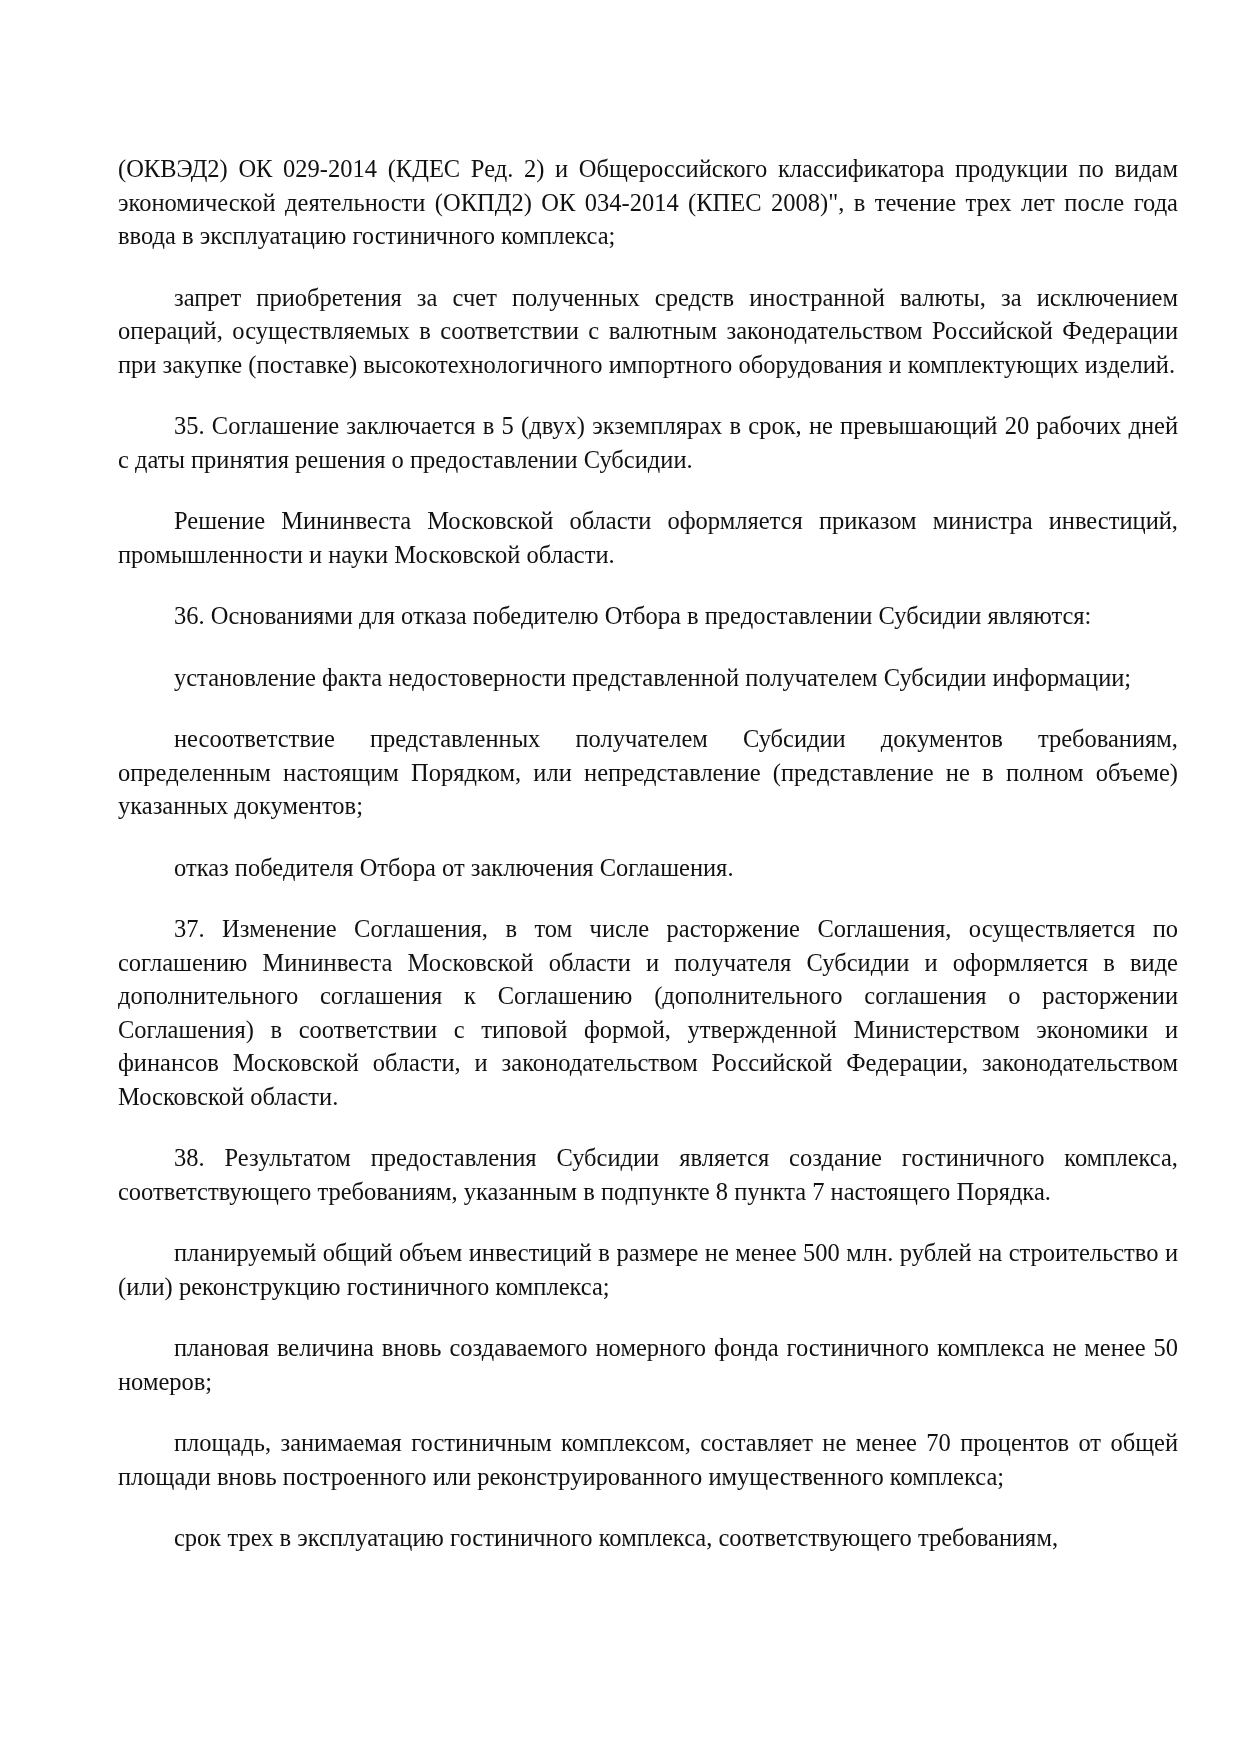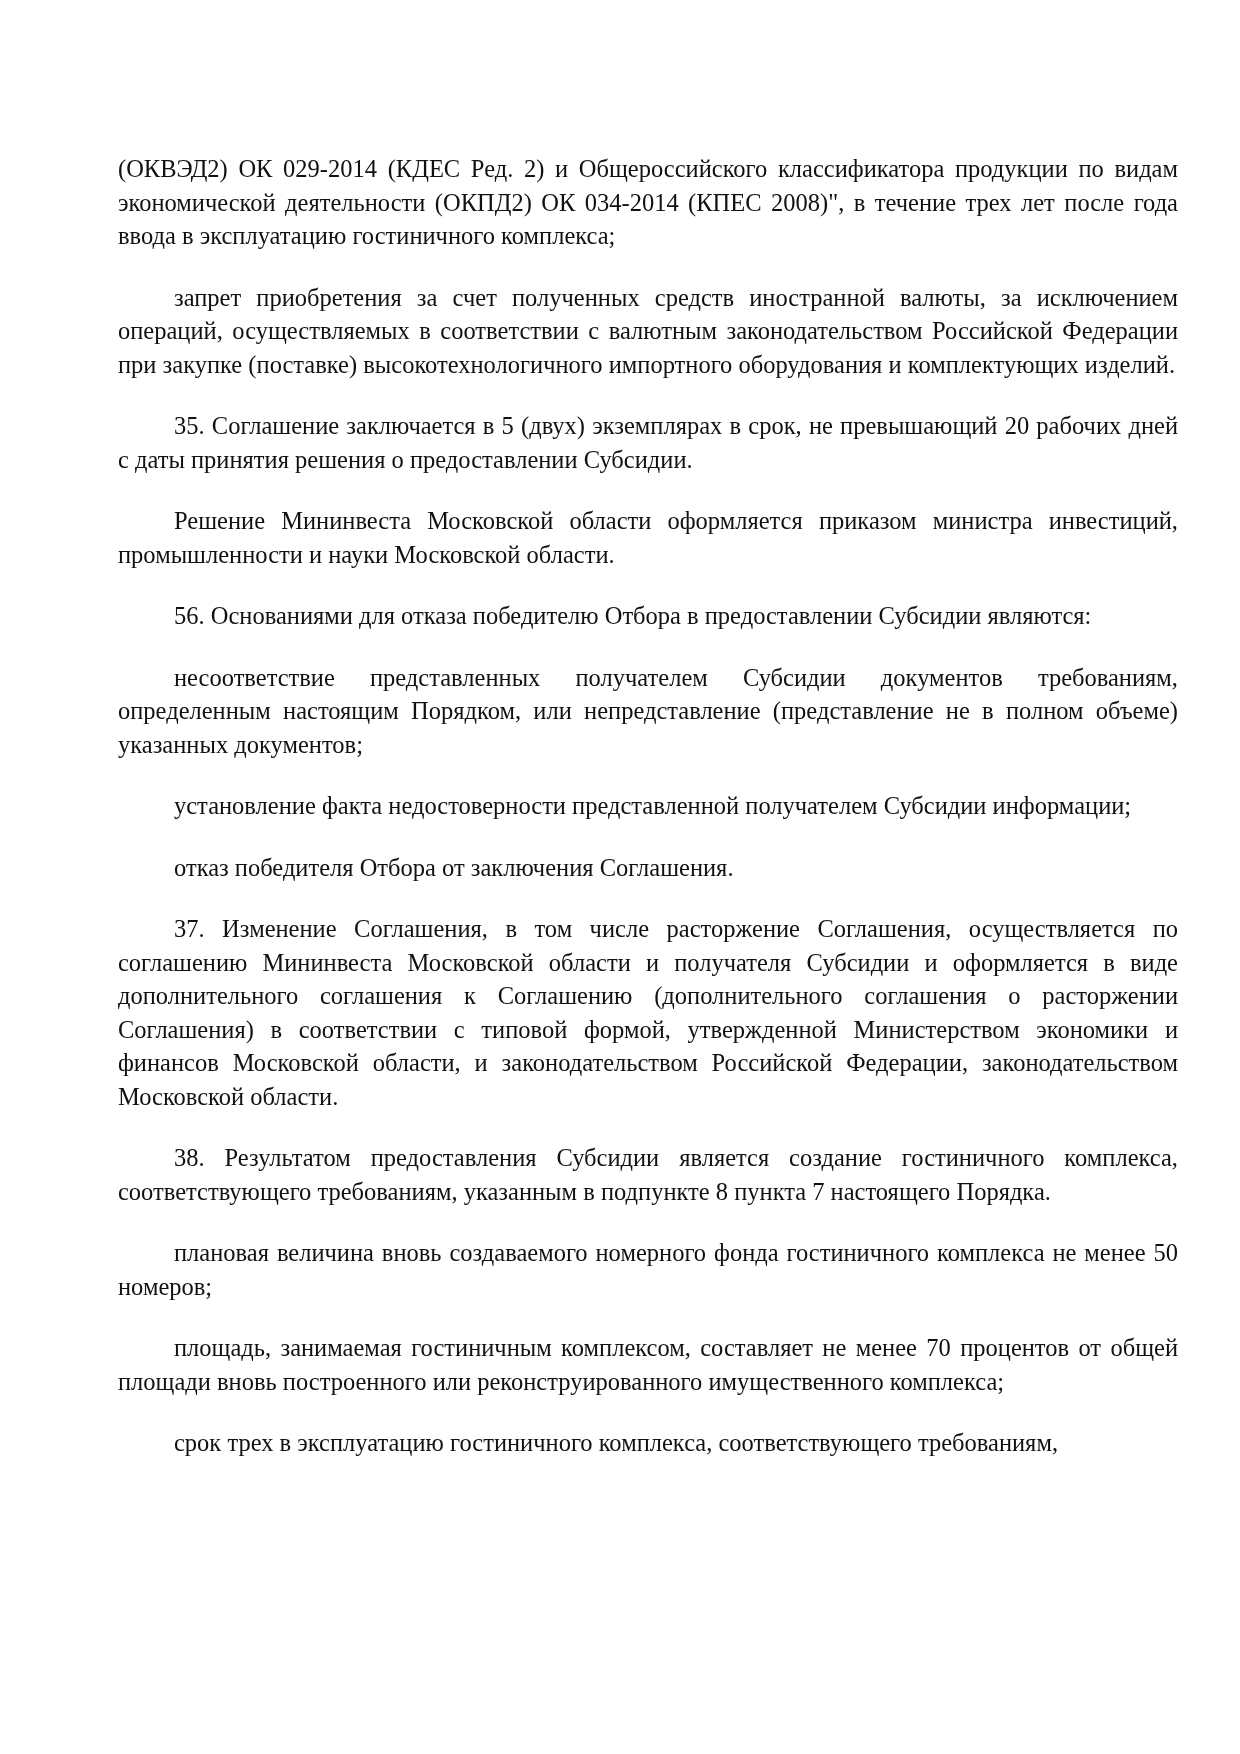--- a/index.html
+++ b/index.html
@@ -22,22 +22,23 @@
     .para.noindent { text-indent: 0; margin-top: 12px; }
   </style>
 </head>
 <body>
 
 <div class="page">
   <p class="para noindent">(ОКВЭД2) ОК 029-2014 (КДЕС Ред. 2) и Общероссийского классификатора продукции по видам экономической деятельности (ОКПД2) ОК 034-2014 (КПЕС 2008)", в течение трех лет после года ввода в эксплуатацию гостиничного комплекса;</p>
   <p class="para">запрет приобретения за счет полученных средств иностранной валюты, за исключением операций, осуществляемых в соответствии с валютным законодательством Российской Федерации при закупке (поставке) высокотехнологичного импортного оборудования и комплектующих изделий.</p>
   <p class="para">35. Соглашение заключается в 5 (двух) экземплярах в срок, не превышающий 20 рабочих дней с даты принятия решения о предоставлении Субсидии.</p>
   <p class="para">Решение Мининвеста Московской области оформляется приказом министра инвестиций, промышленности и науки Московской области.</p>
-  <p class="para">56. Основаниями для отказа победителю Отбора в предоставлении Субсидии являются:</p>
+  <p class="para">36. Основаниями для отказа победителю Отбора в предоставлении Субсидии являются:</p>
+  <p class="para">установление факта недостоверности представленной получателем Субсидии информации;</p>
   <p class="para">несоответствие представленных получателем Субсидии документов требованиям, определенным настоящим Порядком, или непредставление (представление не в полном объеме) указанных документов;</p>
-  <p class="para">установление факта недостоверности представленной получателем Субсидии информации;</p>
   <p class="para">отказ победителя Отбора от заключения Соглашения.</p>
   <p class="para">37. Изменение Соглашения, в том числе расторжение Соглашения, осуществляется по соглашению Мининвеста Московской области и получателя Субсидии и оформляется в виде дополнительного соглашения к Соглашению (дополнительного соглашения о расторжении Соглашения) в соответствии с типовой формой, утвержденной Министерством экономики и финансов Московской области, и законодательством Российской Федерации, законодательством Московской области.</p>
   <p class="para">38. Результатом предоставления Субсидии является создание гостиничного комплекса, соответствующего требованиям, указанным в подпункте 8 пункта 7 настоящего Порядка.</p>
+  <p class="para">планируемый общий объем инвестиций в размере не менее 500 млн. рублей на строительство и (или) реконструкцию гостиничного комплекса;</p>
   <p class="para">плановая величина вновь создаваемого номерного фонда гостиничного комплекса не менее 50 номеров;</p>
   <p class="para">площадь, занимаемая гостиничным комплексом, составляет не менее 70 процентов от общей площади вновь построенного или реконструированного имущественного комплекса;</p>
   <p class="para">срок трех в эксплуатацию гостиничного комплекса, соответствующего требованиям,</p>
 </div>
 
 </body></html>

